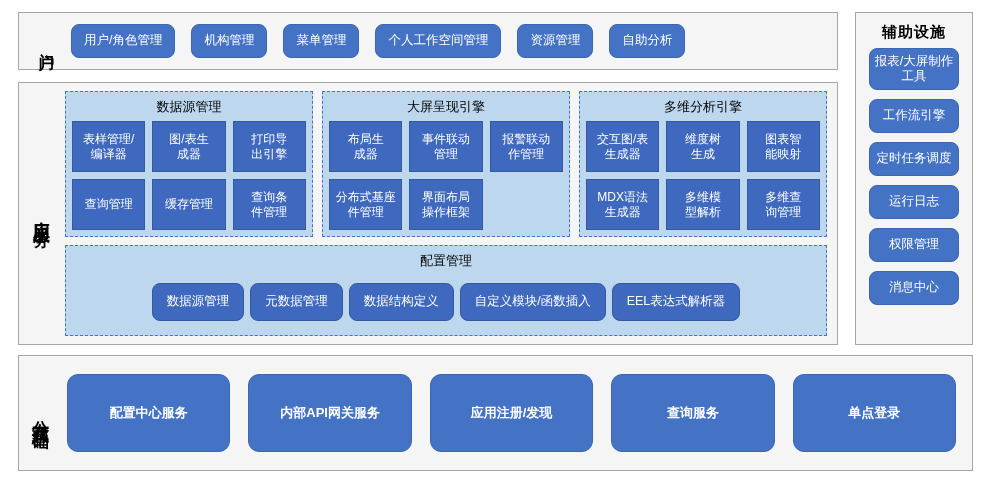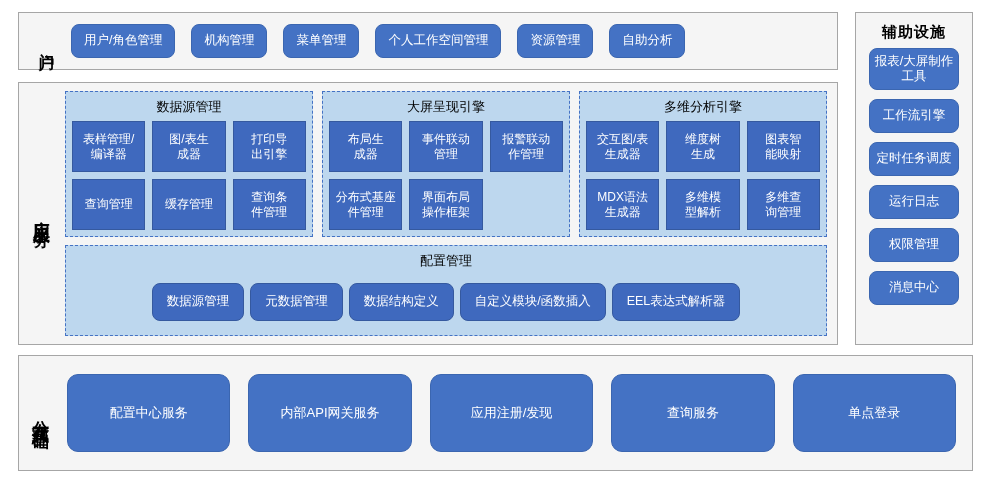--- a/index.html
+++ b/index.html
@@ -232,23 +232,24 @@
   }
   #infra-panel .vlabel {
     width: 42px;
     font-size: 17px;
     letter-spacing: 3px;
   }
   #infra-list {
     flex: 1 1 auto;
     display: flex;
     align-items: center;
-    justify-content: flex-end;
+    justify-content: flex-start;
     gap: 18px;
     padding: 0 16px 0 6px;
+    font-weight: bold;
   }
   #infra-list .btn {
     flex: 1 1 0;
     height: 78px;
     border-radius: 11px;
     font-size: 13px;
   }
 </style>
 </head>
 <body>

